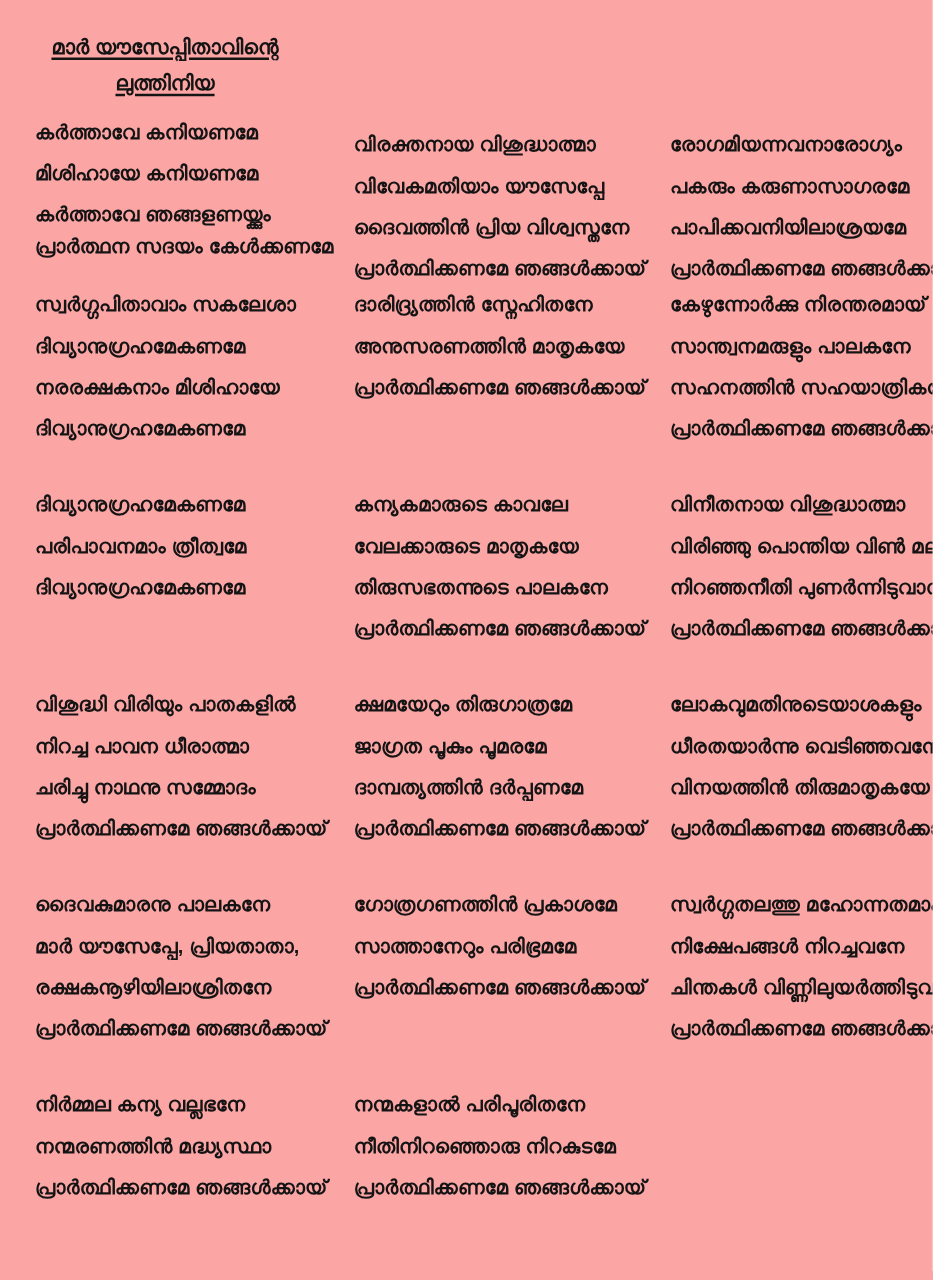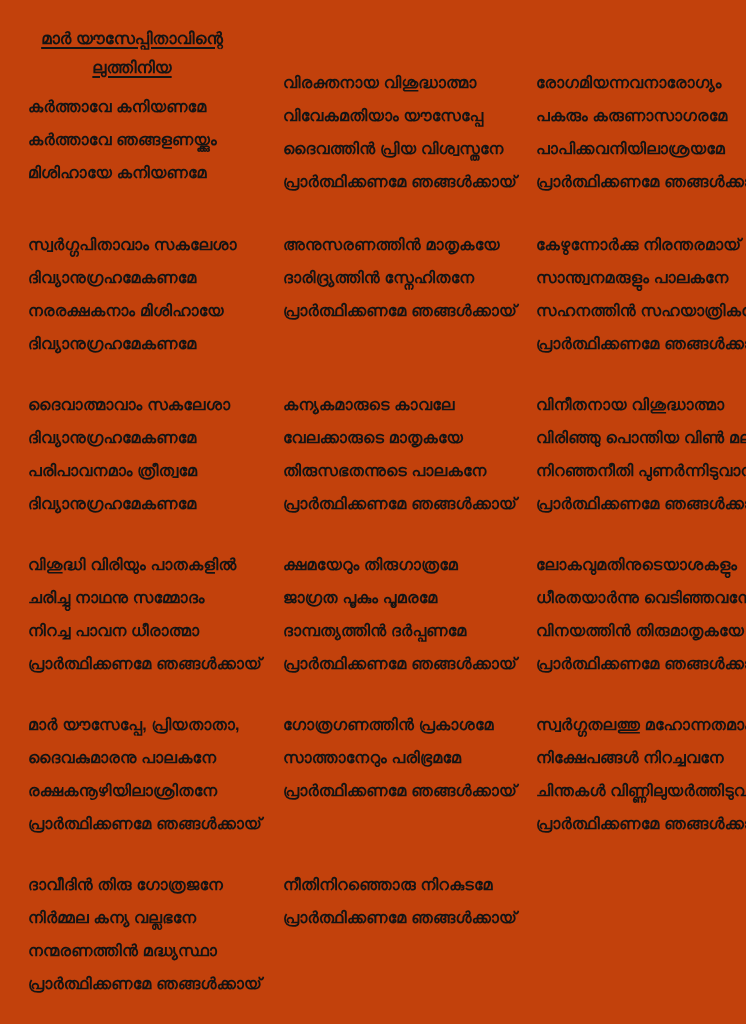--- a/index.html
+++ b/index.html
@@ -3,30 +3,30 @@
 <meta charset="utf-8">
 <style>
   html, body { margin: 0; padding: 0; }
   body {
     width: 746px; height: 1024px;
     background: #ffffff;
     font-family: "Liberation Sans", sans-serif;
     color: #141414;
     overflow: hidden;
   }
-  .page { width: 746px; height: 1024px; background: #c2410c; }
+  .page { width: 746px; height: 1024px; background: #fca5a5; }
   .row {
     display: grid;
     grid-template-columns: 255px 253px 238px;
     padding-left: 28px;
     box-sizing: border-box;
   }
   .row-body { height: 160px; }
   .row-first { height: 228px; }
-  .row-first .cell.offset { padding-top: 66px; }
+  .row-first .cell.offset { padding-top: 100px; }
   .title-block {
     margin-top: 24px;
     margin-bottom: 8px;
     width: 208px;
     text-align: center;
   }
   .title-line {
     font-size: 16.5px;
     font-weight: 700;
     line-height: 29px;
@@ -49,22 +49,23 @@
 
 <div class="page">
 
   <div class="row row-first">
     <div class="cell first">
       <div class="title-block">
         <div class="title-line">മാർ യൗസേപ്പിതാവിന്റെ</div>
         <div class="title-line">ലുത്തിനിയ</div>
       </div>
       <div class="line">കർത്താവേ കനിയണമേ</div>
+      <div class="line">മിശിഹായേ കനിയണമേ</div>
       <div class="line">കർത്താവേ ഞങ്ങളണയ്ക്കും</div>
-      <div class="line">മിശിഹായേ കനിയണമേ</div>
+      <div class="line tight">പ്രാർത്ഥന സദയം കേൾക്കണമേ</div>
     </div>
     <div class="cell offset">
       <div class="line">വിരക്തനായ വിശുദ്ധാത്മാ</div>
       <div class="line">വിവേകമതിയാം യൗസേപ്പേ</div>
       <div class="line">ദൈവത്തിൻ പ്രിയ വിശ്വസ്തനേ</div>
       <div class="line">പ്രാർത്ഥിക്കണമേ ഞങ്ങൾക്കായ്</div>
     </div>
     <div class="cell offset">
       <div class="line">രോഗമിയന്നവനാരോഗ്യം</div>
       <div class="line">പകരും കരുണാസാഗരമേ</div>
@@ -74,35 +75,34 @@
   </div>
 
   <div class="row row-body">
     <div class="cell">
       <div class="line">സ്വർഗ്ഗപിതാവാം സകലേശാ</div>
       <div class="line">ദിവ്യാനുഗ്രഹമേകണമേ</div>
       <div class="line">നരരക്ഷകനാം മിശിഹായേ</div>
       <div class="line">ദിവ്യാനുഗ്രഹമേകണമേ</div>
     </div>
     <div class="cell">
+      <div class="line">ദാരിദ്ര്യത്തിൻ സ്നേഹിതനേ</div>
       <div class="line">അനുസരണത്തിൻ മാതൃകയേ</div>
-      <div class="line">ദാരിദ്ര്യത്തിൻ സ്നേഹിതനേ</div>
       <div class="line">പ്രാർത്ഥിക്കണമേ ഞങ്ങൾക്കായ്</div>
     </div>
     <div class="cell">
       <div class="line">കേഴുന്നോർക്കു നിരന്തരമായ്</div>
       <div class="line">സാന്ത്വനമരുളും പാലകനേ</div>
       <div class="line">സഹനത്തിൻ സഹയാത്രികനേ</div>
       <div class="line">പ്രാർത്ഥിക്കണമേ ഞങ്ങൾക്കായ്</div>
     </div>
   </div>
 
   <div class="row row-body">
     <div class="cell">
-      <div class="line">ദൈവാത്മാവാം സകലേശാ</div>
       <div class="line">ദിവ്യാനുഗ്രഹമേകണമേ</div>
       <div class="line">പരിപാവനമാം ത്രീത്വമേ</div>
       <div class="line">ദിവ്യാനുഗ്രഹമേകണമേ</div>
     </div>
     <div class="cell">
       <div class="line">കന്യകമാരുടെ കാവലേ</div>
       <div class="line">വേലക്കാരുടെ മാതൃകയേ</div>
       <div class="line">തിരുസഭതന്നുടെ പാലകനേ</div>
       <div class="line">പ്രാർത്ഥിക്കണമേ ഞങ്ങൾക്കായ്</div>
     </div>
@@ -110,65 +110,65 @@
       <div class="line">വിനീതനായ വിശുദ്ധാത്മാ</div>
       <div class="line">വിരിഞ്ഞു പൊന്തിയ വിൺ മലരേ</div>
       <div class="line">നിറഞ്ഞനീതി പുണർന്നിടുവാൻ</div>
       <div class="line">പ്രാർത്ഥിക്കണമേ ഞങ്ങൾക്കായ്</div>
     </div>
   </div>
 
   <div class="row row-body">
     <div class="cell">
       <div class="line">വിശുദ്ധി വിരിയും പാതകളിൽ</div>
+      <div class="line">നിറച്ച പാവന ധീരാത്മാ</div>
       <div class="line">ചരിച്ചു നാഥനു സമ്മോദം</div>
-      <div class="line">നിറച്ച പാവന ധീരാത്മാ</div>
       <div class="line">പ്രാർത്ഥിക്കണമേ ഞങ്ങൾക്കായ്</div>
     </div>
     <div class="cell">
       <div class="line">ക്ഷമയേറും തിരുഗാത്രമേ</div>
       <div class="line">ജാഗ്രത പൂകും പൂമരമേ</div>
       <div class="line">ദാമ്പത്യത്തിൻ ദർപ്പണമേ</div>
       <div class="line">പ്രാർത്ഥിക്കണമേ ഞങ്ങൾക്കായ്</div>
     </div>
     <div class="cell">
       <div class="line">ലോകവുമതിനുടെയാശകളും</div>
       <div class="line">ധീരതയാർന്നു വെടിഞ്ഞവനേ</div>
       <div class="line">വിനയത്തിൻ തിരുമാതൃകയേ</div>
       <div class="line">പ്രാർത്ഥിക്കണമേ ഞങ്ങൾക്കായ്</div>
     </div>
   </div>
 
   <div class="row row-body">
     <div class="cell">
+      <div class="line">ദൈവകുമാരനു പാലകനേ</div>
       <div class="line">മാർ യൗസേപ്പേ, പ്രിയതാതാ,</div>
-      <div class="line">ദൈവകുമാരനു പാലകനേ</div>
       <div class="line">രക്ഷകനൂഴിയിലാശ്രിതനേ</div>
       <div class="line">പ്രാർത്ഥിക്കണമേ ഞങ്ങൾക്കായ്</div>
     </div>
     <div class="cell">
       <div class="line">ഗോത്രഗണത്തിൻ പ്രകാശമേ</div>
       <div class="line">സാത്താനേറും പരിഭ്രമമേ</div>
       <div class="line">പ്രാർത്ഥിക്കണമേ ഞങ്ങൾക്കായ്</div>
     </div>
     <div class="cell">
       <div class="line">സ്വർഗ്ഗതലത്തു മഹോന്നതമാം</div>
       <div class="line">നിക്ഷേപങ്ങൾ നിറച്ചവനേ</div>
       <div class="line">ചിന്തകൾ വിണ്ണിലുയർത്തിടുവാൻ</div>
       <div class="line">പ്രാർത്ഥിക്കണമേ ഞങ്ങൾക്കായ്</div>
     </div>
   </div>
 
   <div class="row row-body">
     <div class="cell">
-      <div class="line">ദാവീദിൻ തിരു ഗോത്രജനേ</div>
       <div class="line">നിർമ്മല കന്യ വല്ലഭനേ</div>
       <div class="line">നന്മരണത്തിൻ മദ്ധ്യസ്ഥാ</div>
       <div class="line">പ്രാർത്ഥിക്കണമേ ഞങ്ങൾക്കായ്</div>
     </div>
     <div class="cell">
+      <div class="line">നന്മകളാൽ പരിപൂരിതനേ</div>
       <div class="line">നീതിനിറഞ്ഞൊരു നിറകുടമേ</div>
       <div class="line">പ്രാർത്ഥിക്കണമേ ഞങ്ങൾക്കായ്</div>
     </div>
     <div class="cell"></div>
   </div>
 
 </div>
 
 </body></html>

